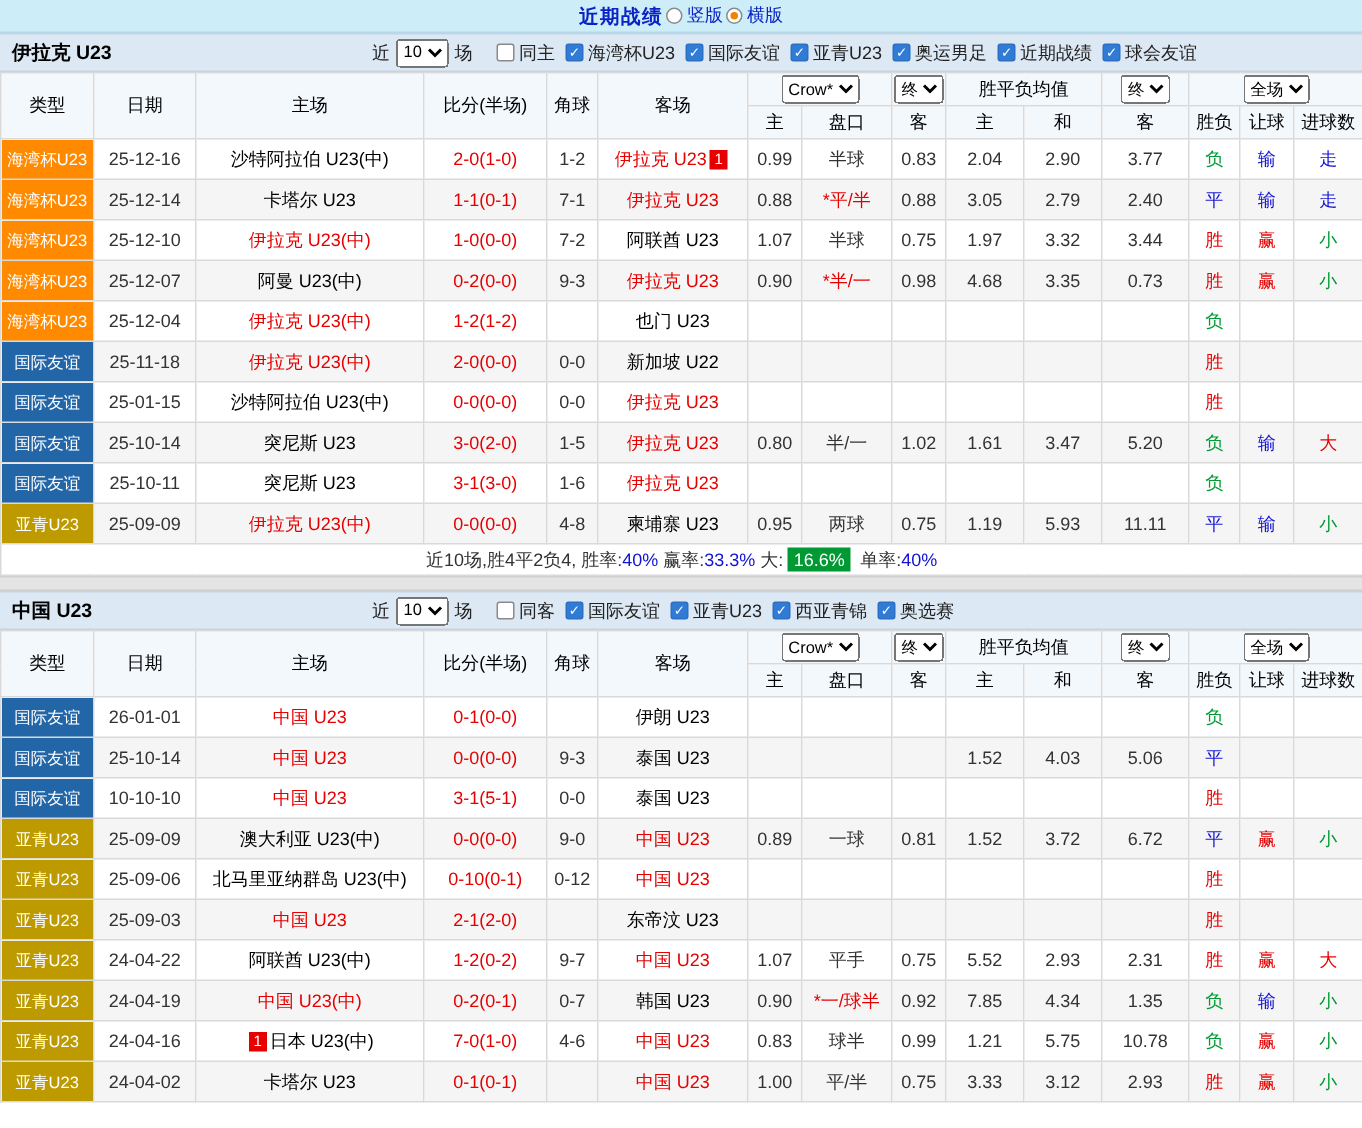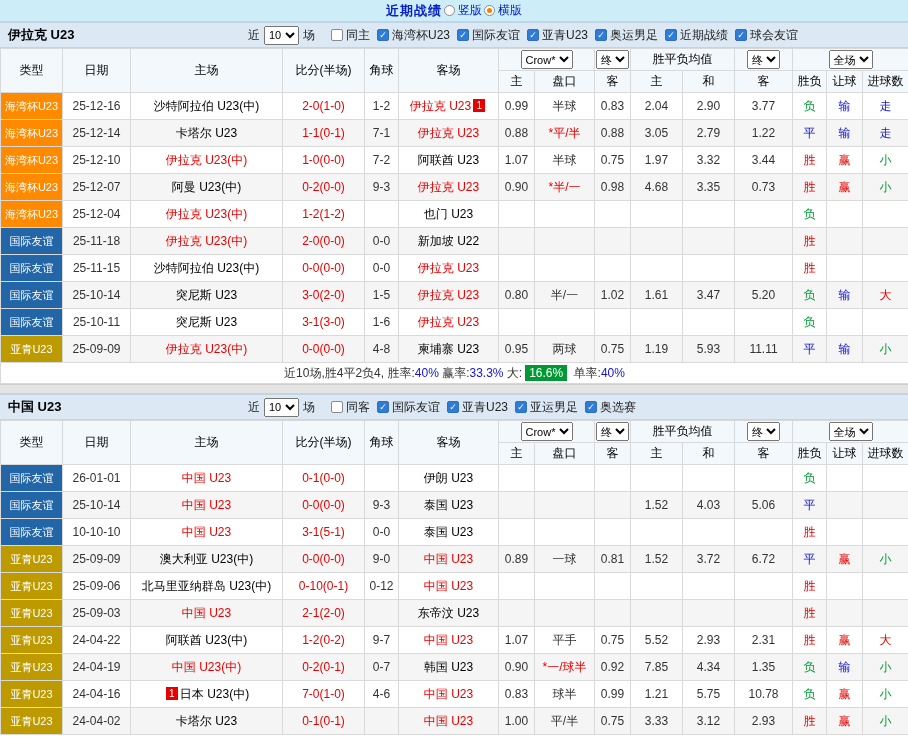--- a/index.html
+++ b/index.html
@@ -182,21 +182,21 @@
           <td class="date-cell">25-12-14</td>
           <td class="team-cell"><span class="team">卡塔尔 U23</span></td>
           <td class="score-cell">1-1(0-1)</td>
           <td class="corner-cell">7-1</td>
           <td class="team-cell"><span class="team focus">伊拉克 U23</span></td>
           <td class="num-cell">0.88</td>
           <td class="num-cell upset">*平/半</td>
           <td class="num-cell">0.88</td>
           <td class="num-cell">3.05</td>
           <td class="num-cell">2.79</td>
-          <td class="num-cell">1.22</td>
+          <td class="num-cell">2.40</td>
           <td class="res-cell" style="color: rgb(20, 20, 210);">平</td>
           <td class="res-cell" style="color: rgb(20, 20, 210);">输</td>
           <td class="res-cell" style="color: rgb(20, 20, 210);">走</td>
         </tr>
         <tr>
           <td class="type-cell" style="background: rgb(255, 138, 0);">海湾杯U23</td>
           <td class="date-cell">25-12-10</td>
           <td class="team-cell"><span class="team focus">伊拉克 U23(中)</span></td>
           <td class="score-cell">1-0(0-0)</td>
           <td class="corner-cell">7-2</td>
@@ -257,21 +257,21 @@
           <td class="num-cell"></td>
           <td class="num-cell"></td>
           <td class="num-cell"></td>
           <td class="num-cell"></td>
           <td class="res-cell" style="color: rgb(230, 0, 0);">胜</td>
           <td class="res-cell"></td>
           <td class="res-cell"></td>
         </tr>
         <tr>
           <td class="type-cell" style="background: rgb(35, 102, 168);">国际友谊</td>
-          <td class="date-cell">25-11-15</td>
+          <td class="date-cell">25-01-15</td>
           <td class="team-cell"><span class="team">沙特阿拉伯 U23(中)</span></td>
           <td class="score-cell">0-0(0-0)</td>
           <td class="corner-cell">0-0</td>
           <td class="team-cell"><span class="team focus">伊拉克 U23</span></td>
           <td class="num-cell"></td>
           <td class="num-cell"></td>
           <td class="num-cell"></td>
           <td class="num-cell"></td>
           <td class="num-cell"></td>
           <td class="num-cell"></td>
@@ -356,21 +356,21 @@
           <label class="chk">
             <span class="cbox checked">✓</span>
             <span class="chk-label">国际友谊</span>
           </label>
           <label class="chk">
             <span class="cbox checked">✓</span>
             <span class="chk-label">亚青U23</span>
           </label>
           <label class="chk">
             <span class="cbox checked">✓</span>
-            <span class="chk-label">亚运男足</span>
+            <span class="chk-label">西亚青锦</span>
           </label>
           <label class="chk">
             <span class="cbox checked">✓</span>
             <span class="chk-label">奥选赛</span>
           </label>
         </span>
     </div>
   </div>
   <table class="stat-table">
     <colgroup>

